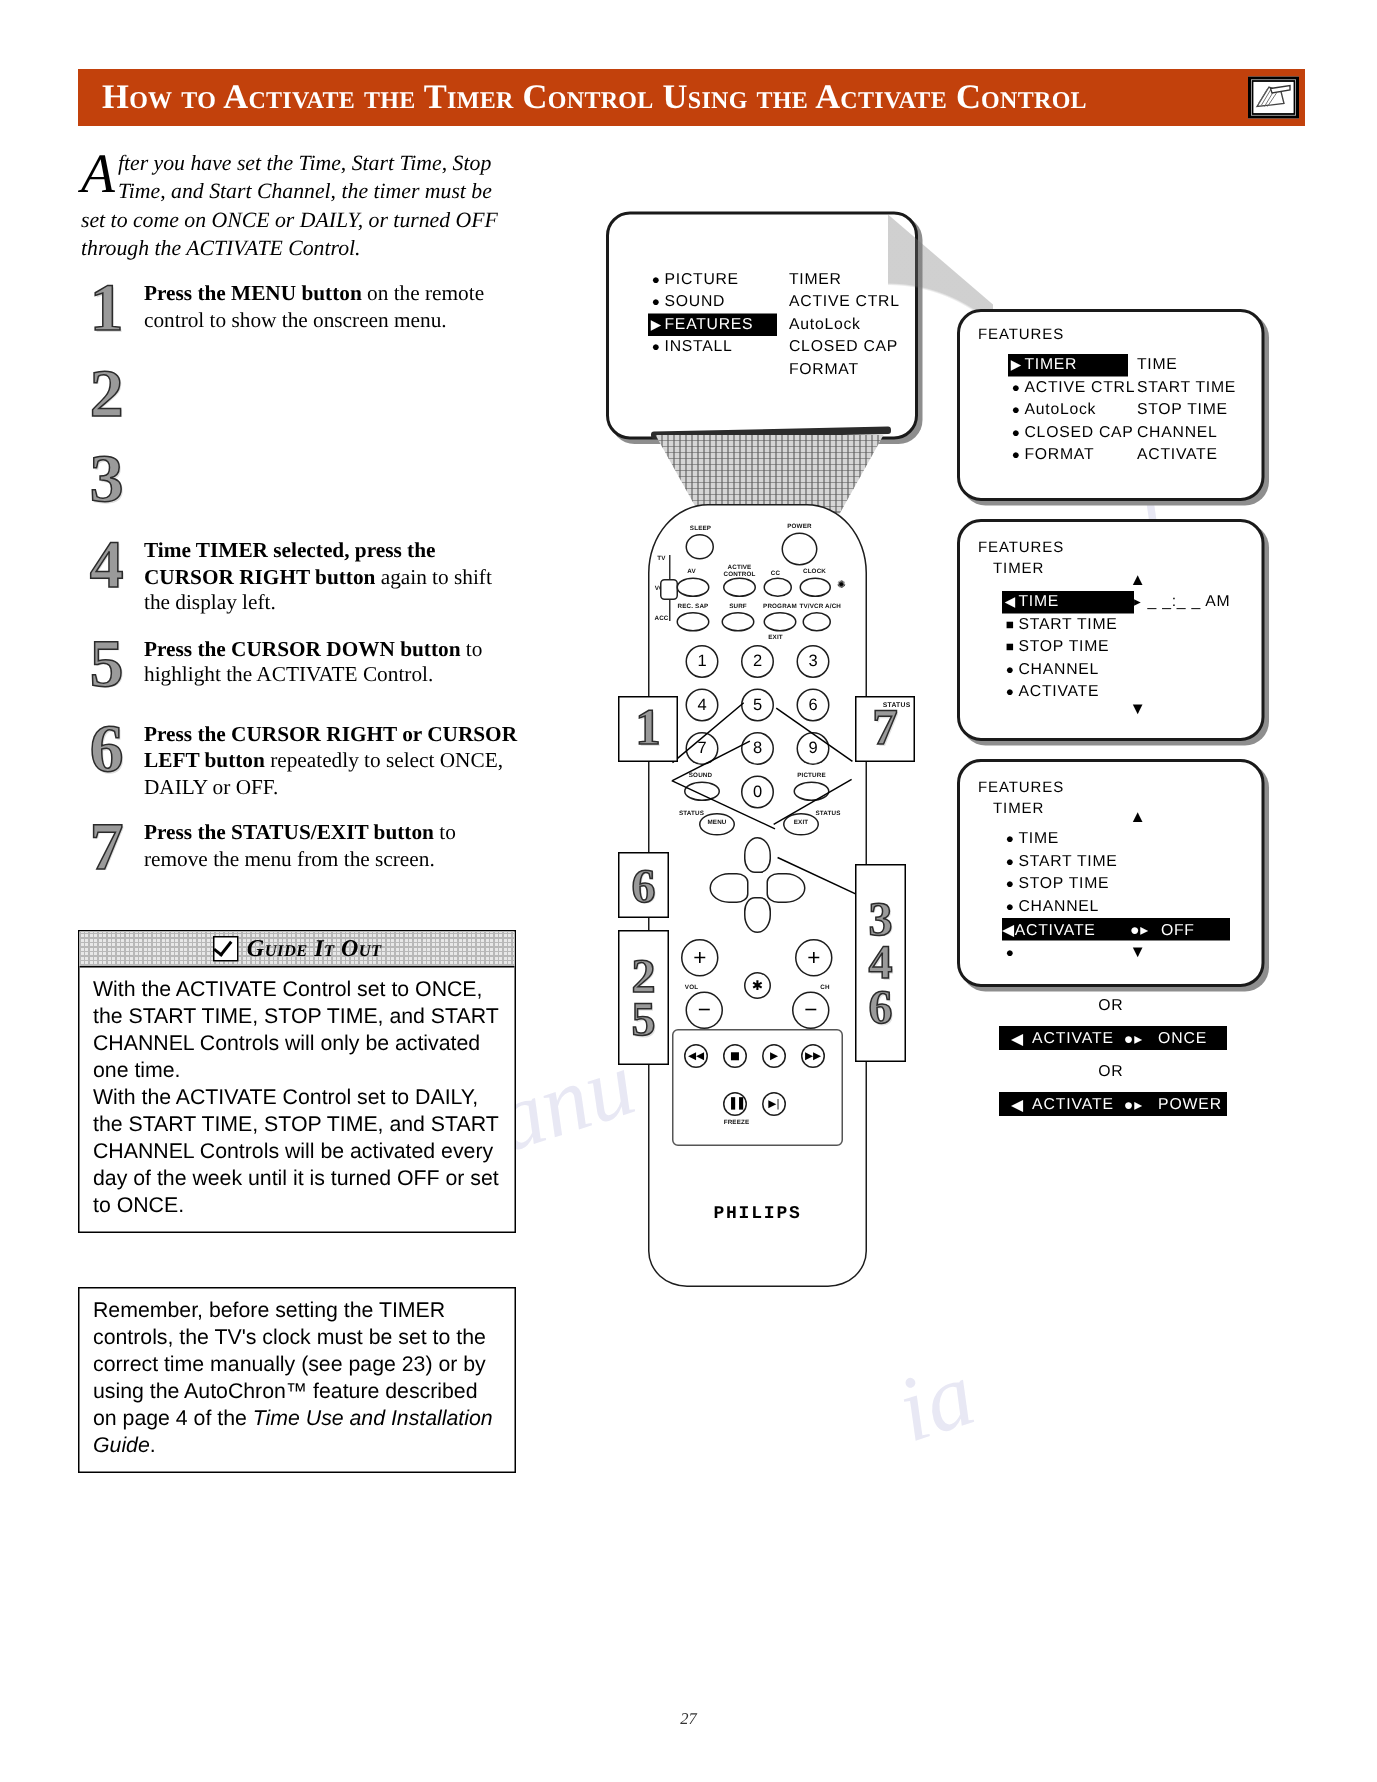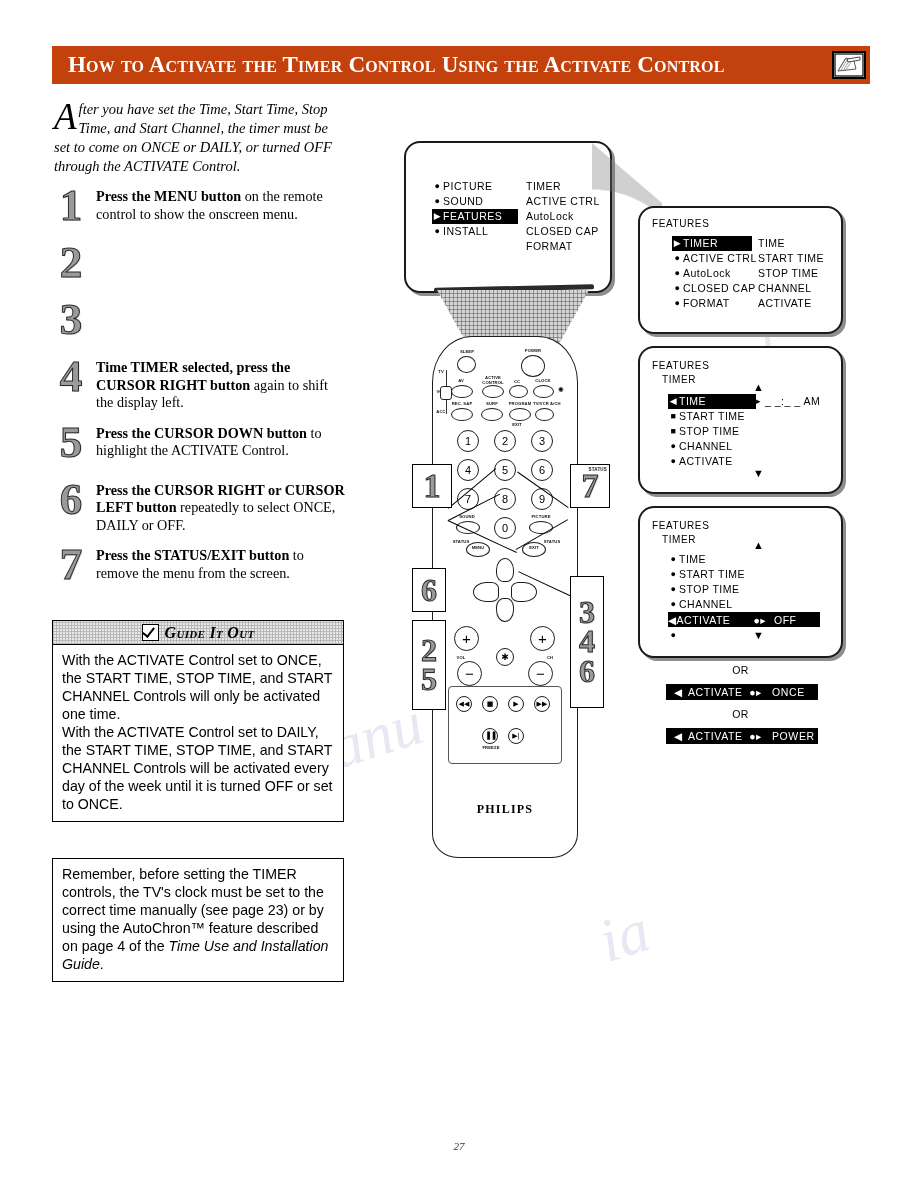--- a/index.html
+++ b/index.html
@@ -361,21 +361,21 @@
     left: 16px; top: 350px;
     width: 114px; height: 78px;
     border: 1.2px solid #555;
     border-radius: 4px;
     box-sizing: border-box;
   }
   #rm-philips {
     position: absolute;
     left: 0; right: 0; top: 466px;
     text-align: center;
-    font-family: Liberation Serif, serif;
+    font-family: Liberation Mono, monospace;
     font-weight: bold;
     font-size: 12px;
     letter-spacing: 1.2px;
   }
   #rm-cursor-pad {
     position: absolute;
     left: 41px; top: 224px;
     width: 64px; height: 62px;
   }
   .pad-petal {

